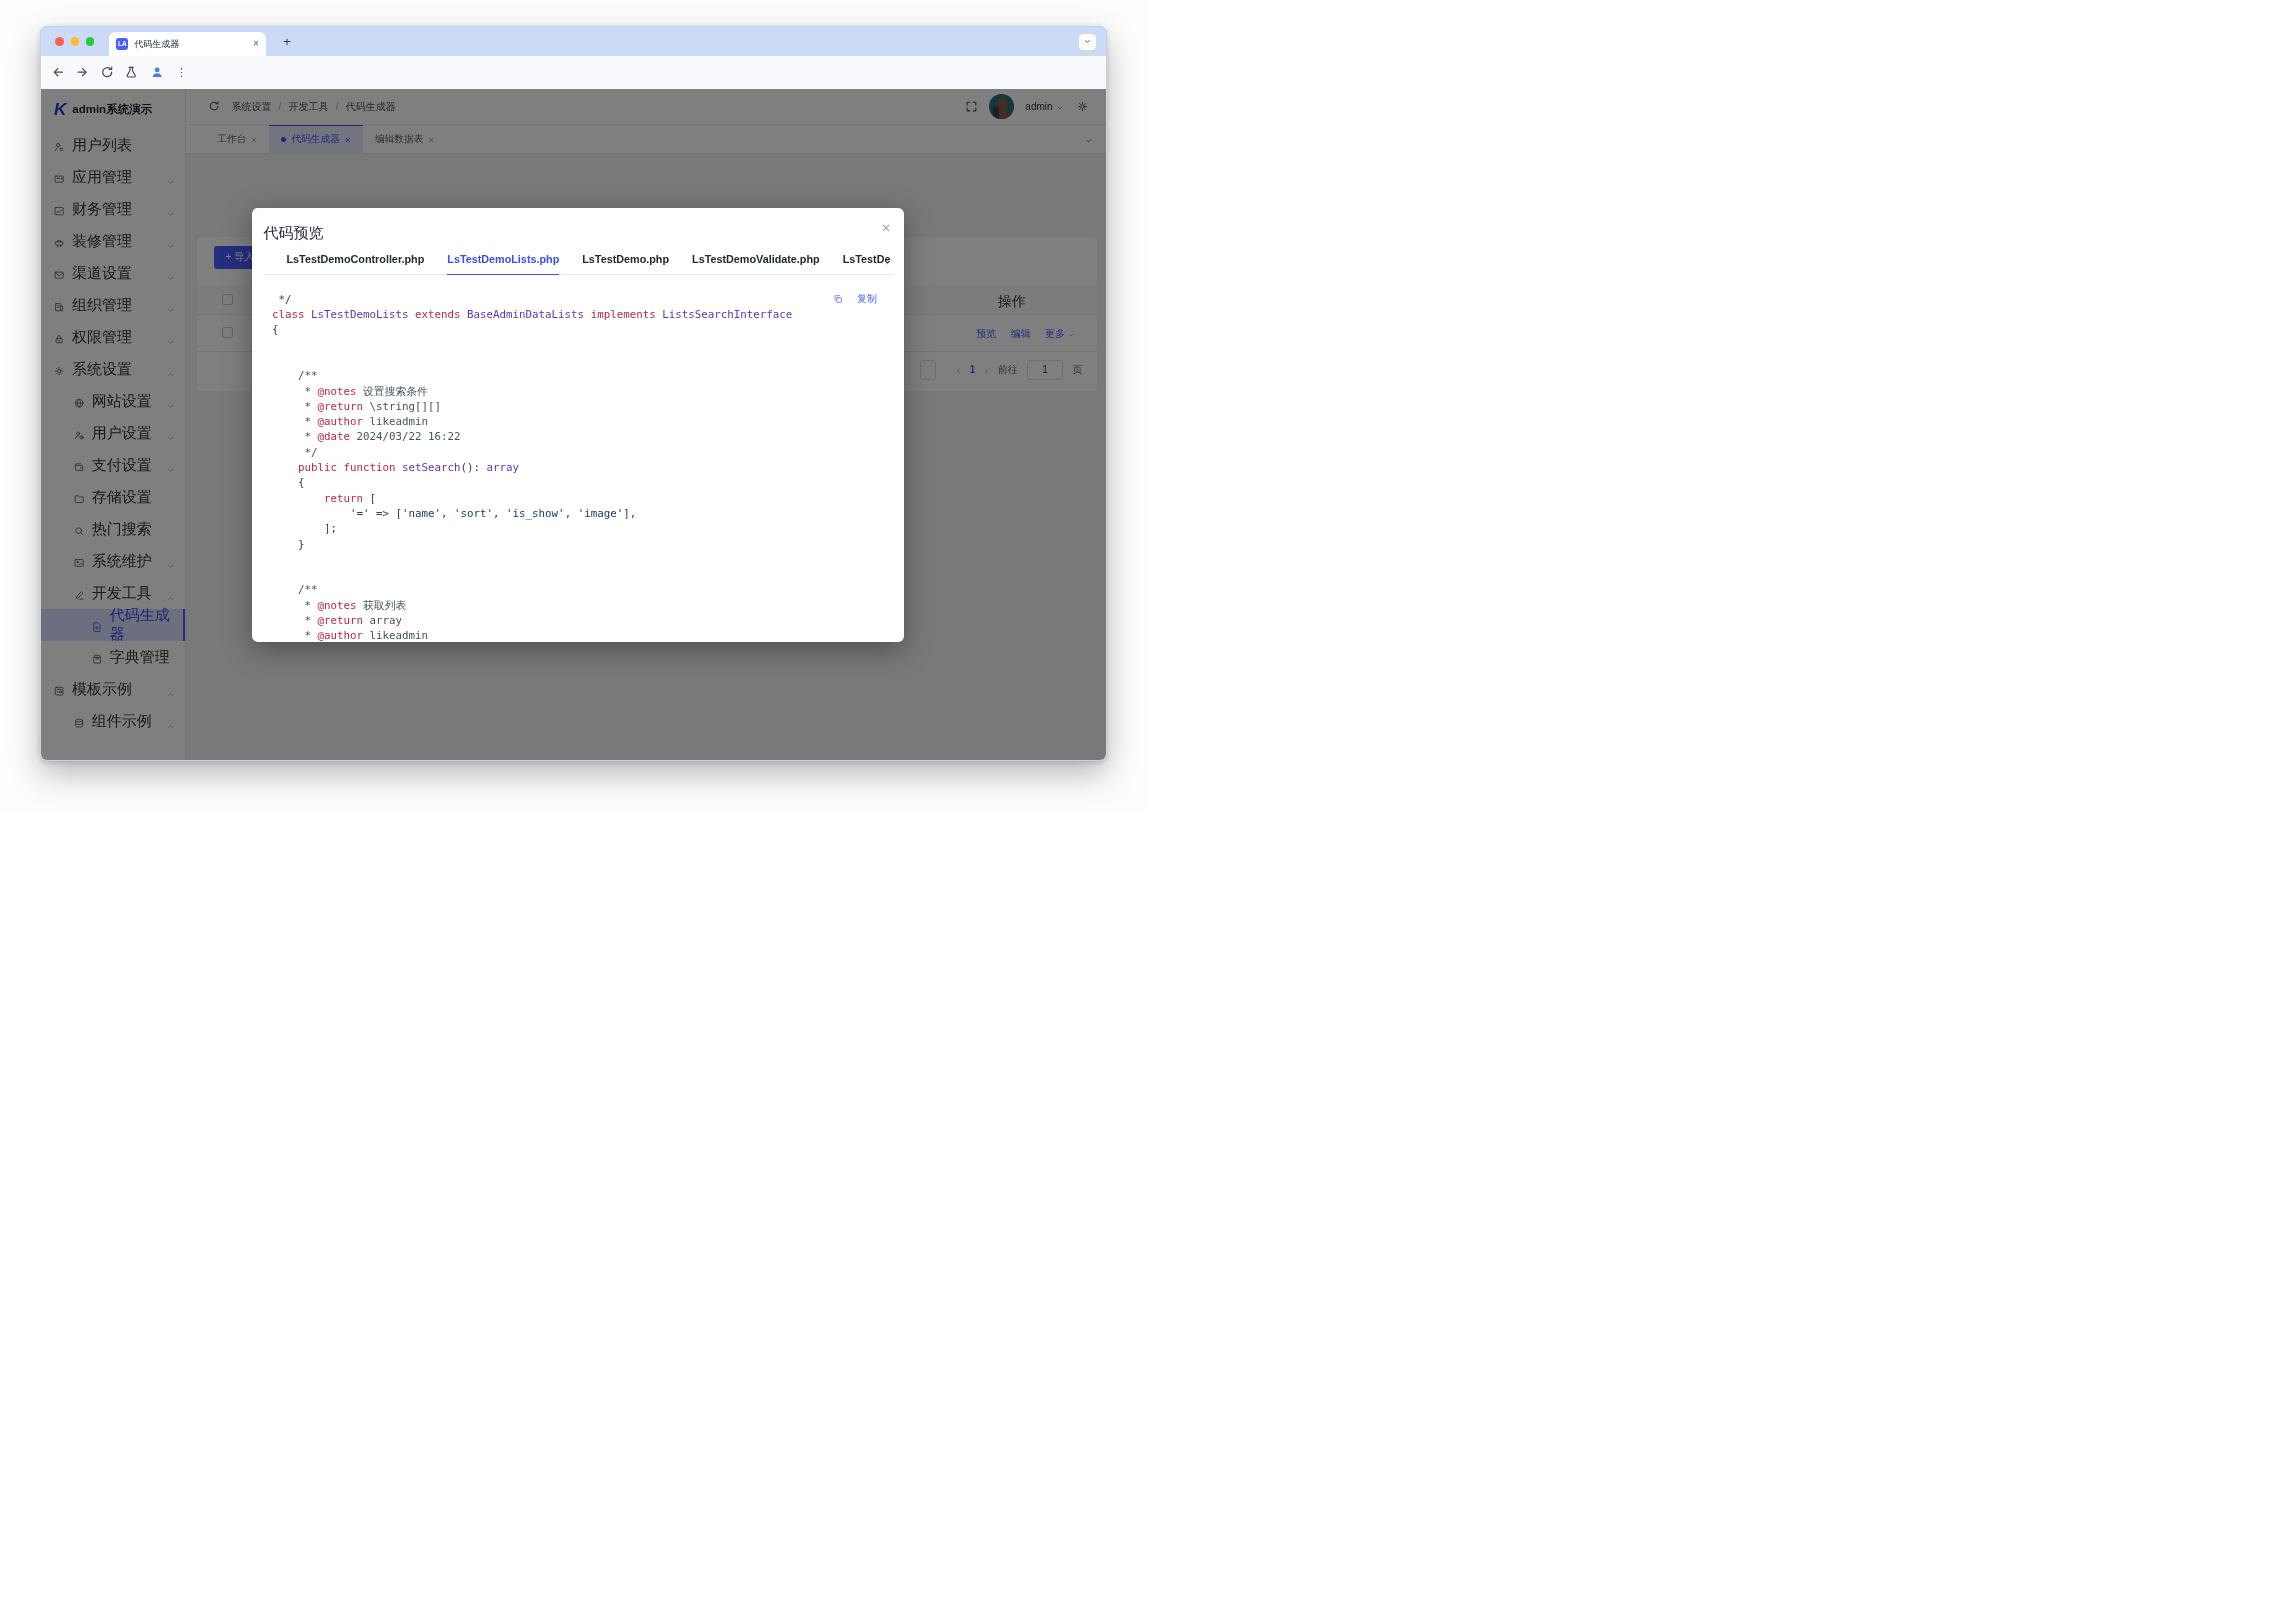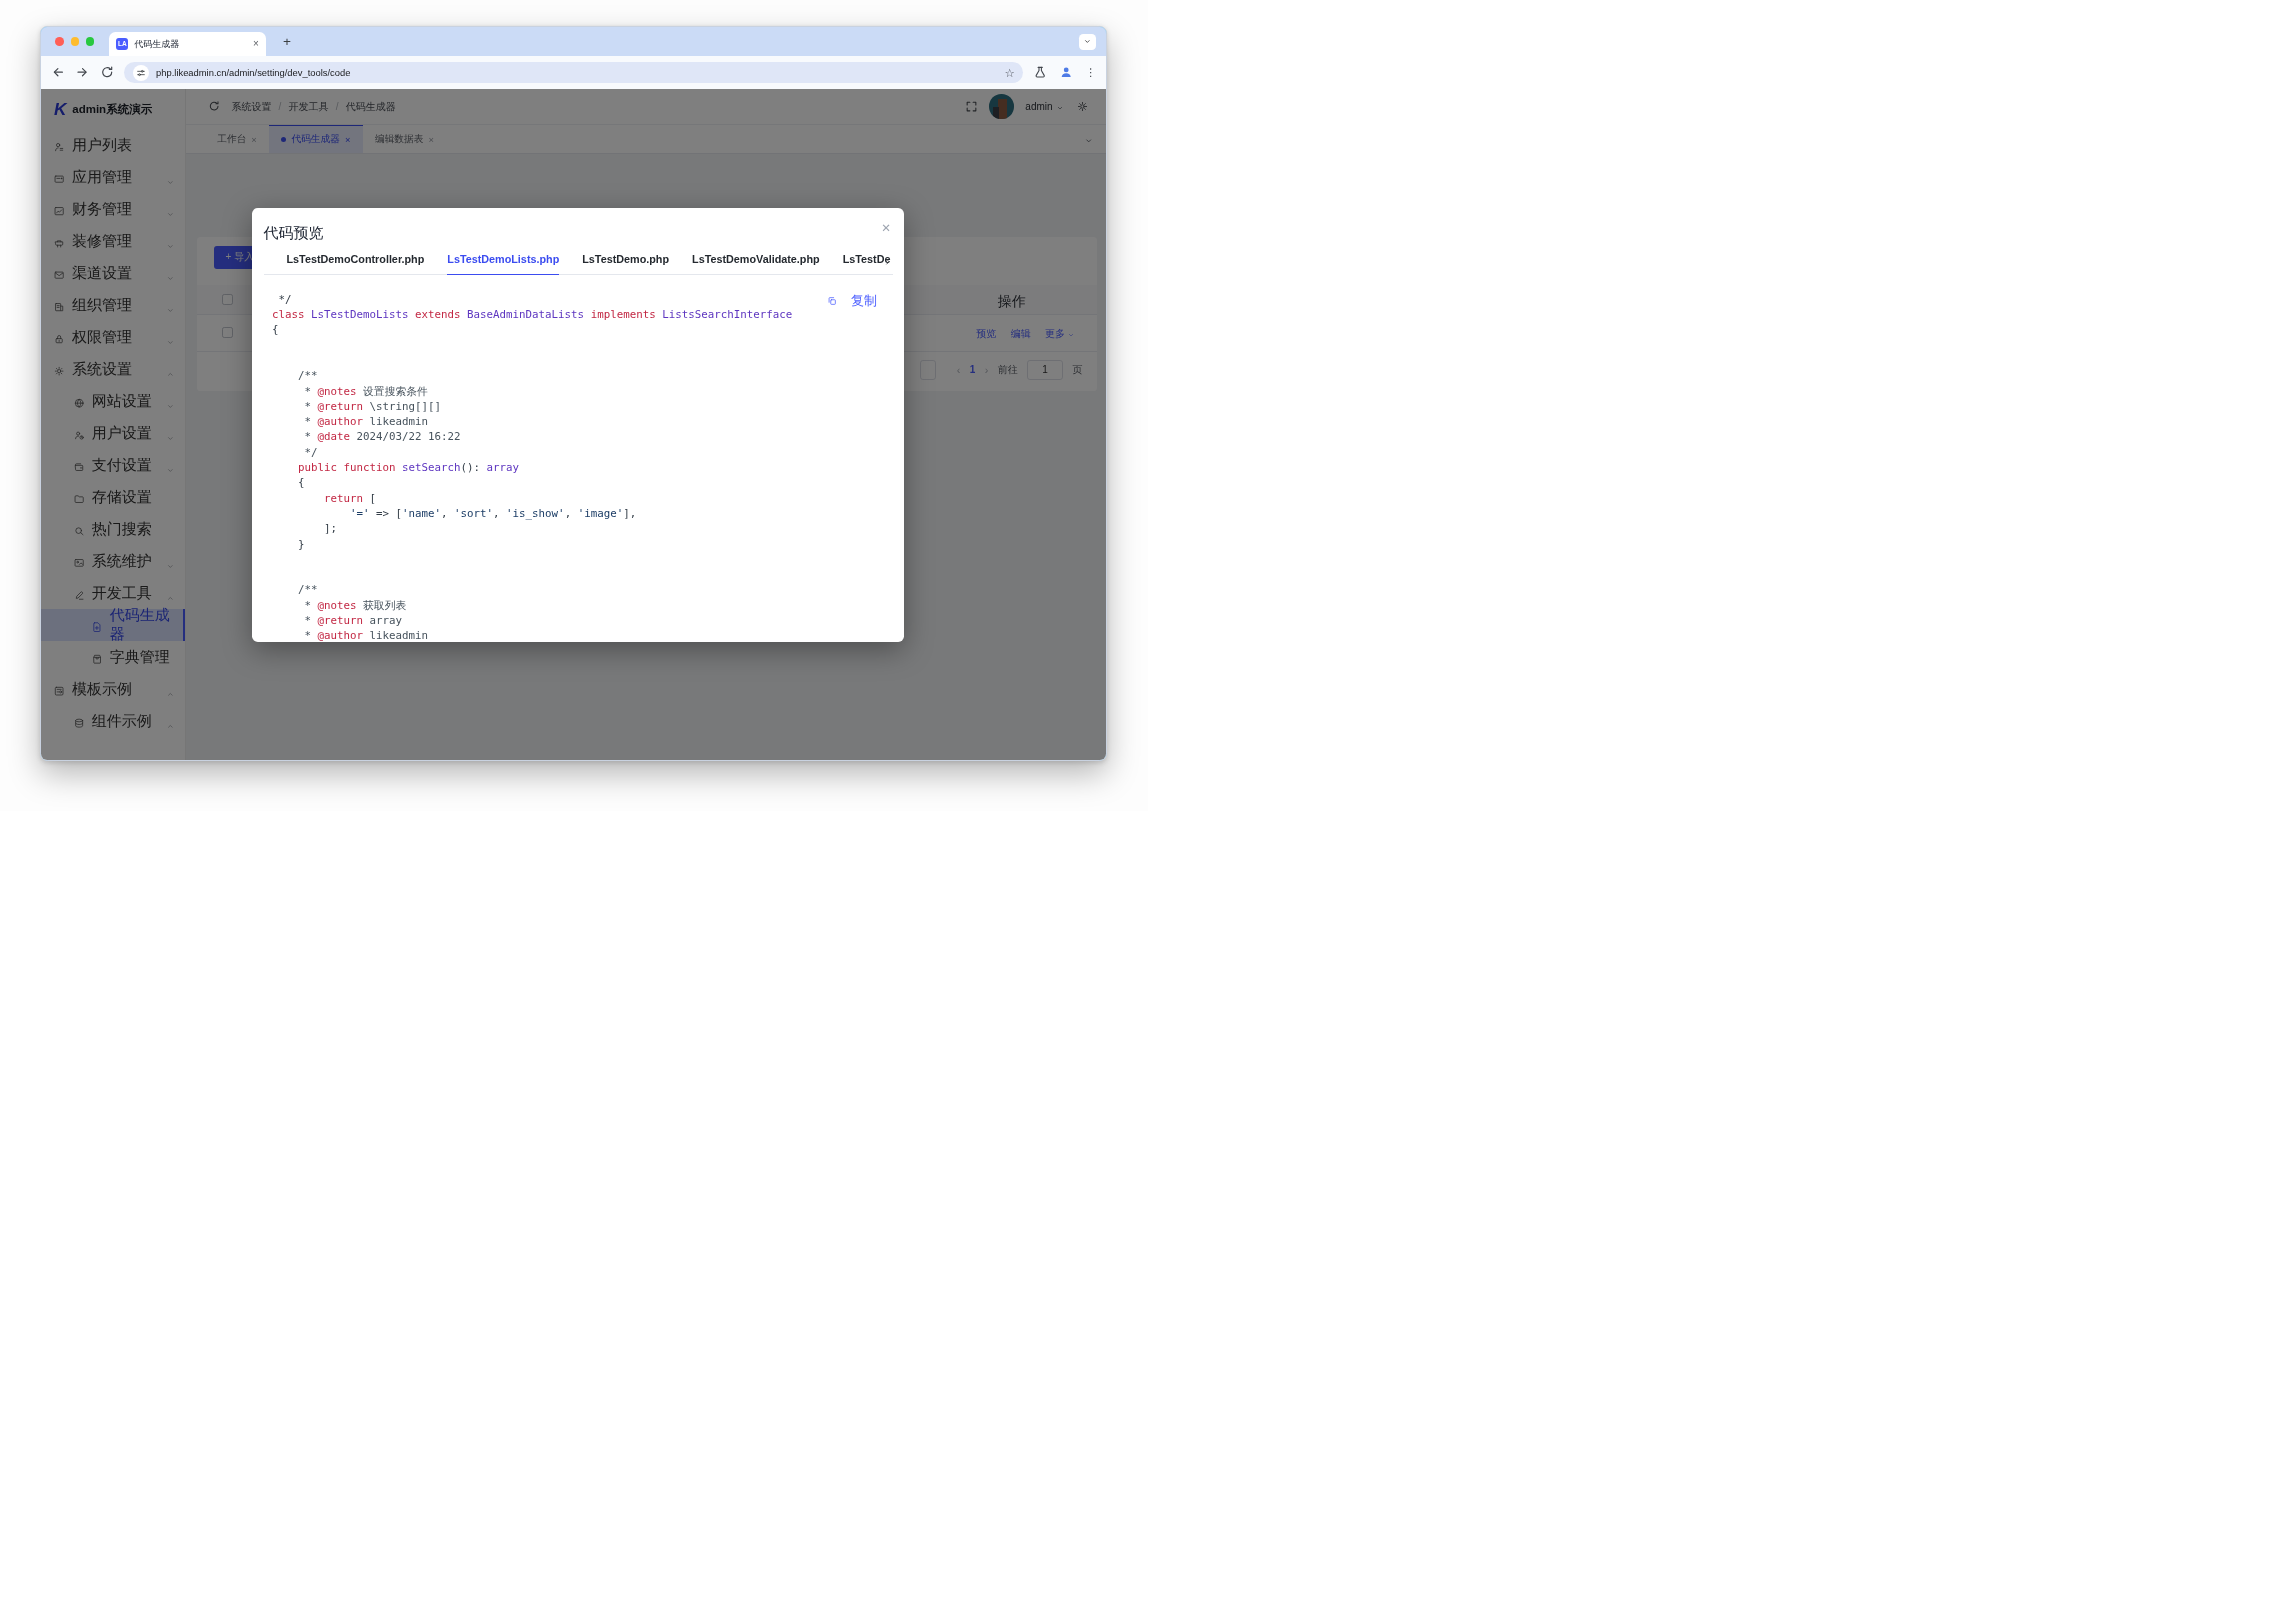--- a/index.html
+++ b/index.html
@@ -104,21 +104,21 @@
           border-bottom:0.7px solid #e4e7ed;padding-right:19px;}
   .mt-chev{width:9.4px;height:9.4px;color:#3c4043;margin-bottom:10px;}
   .mt-chev svg{width:100%;height:100%;}
   .mt-chev.right{position:absolute;right:0;bottom:8.7px;margin-bottom:0;}
   .mtab{font-size:10.8px;font-weight:600;color:#24292f;padding-bottom:8.7px;white-space:nowrap;}
   .mtab.active{color:#3b4cf0;border-bottom:1.4px solid #3b4cf0;margin-bottom:-0.7px;}
   .code{position:absolute;left:0;right:0;top:73px;bottom:0;padding:10.8px 17.3px 0 20px;overflow:hidden;
         font-family:"DejaVu Sans Mono",monospace;font-size:10.8px;line-height:15.3px;white-space:pre;}
   .cl{height:15.3px;}
   .c-p{color:#333d47;} .c-k{color:#c22743;} .c-t{color:#5d35c0;} .c-s{color:#1c3d66;} .c-g{color:#46525c;} .c-a{color:#c22743;}
-  .copy-btn{position:absolute;right:27px;top:84px;display:flex;align-items:center;gap:14px;color:#4a5dff;font-size:13px;z-index:5;}
+  .copy-btn{position:absolute;right:27px;top:84px;display:flex;align-items:center;gap:14px;color:#4a5dff;font-size:10px;z-index:5;}
   .copy-btn svg{width:10px;height:10px;}
 </style>
 </head>
 <body>
 
 <div class="stage">
   <div class="window">
 
     <div class="tabstrip">
       <div class="lights">
@@ -151,31 +151,20 @@
             <path d="M5 12h13"></path>
             <path d="M12.5 6l6 6-6 6"></path>
           </svg>
       </span>
       <span class="nav-ic">
         <svg viewBox="0 0 24 24" fill="none" stroke="currentColor" stroke-width="2" stroke-linecap="round" stroke-linejoin="round">
             <path d="M19.5 12a7.5 7.5 0 1 1-2.2-5.3"></path>
             <path d="M19.5 3.5v4h-4"></path>
           </svg>
       </span>
-      <div class="urlpill">
-        <span class="tune">
-          <svg viewBox="0 0 24 24" fill="none" stroke="currentColor" stroke-width="2" stroke-linecap="round">
-              <path d="M4 8h9M17.5 8H20M4 16h2.5M11 16h9"></path>
-              <circle cx="15" cy="8" r="2.2"></circle>
-              <circle cx="8.5" cy="16" r="2.2"></circle>
-            </svg>
-        </span>
-        <span class="url">php.likeadmin.cn/admin/setting/dev_tools/code</span>
-        <span class="star">☆</span>
-      </div>
       <div class="tb-right">
         <span class="nav-ic">
           <svg viewBox="0 0 24 24" fill="none" stroke="currentColor" stroke-width="1.8" stroke-linecap="round" stroke-linejoin="round">
               <path d="M10 4v5l-4.6 8.3A1.8 1.8 0 0 0 7 20h10a1.8 1.8 0 0 0 1.6-2.7L14 9V4"></path>
               <path d="M8.5 4h7"></path>
             </svg>
         </span>
         <span class="nav-ic">
           <svg viewBox="0 0 24 24" fill="#4e7be6">
               <circle cx="12" cy="8.2" r="4"></circle>

